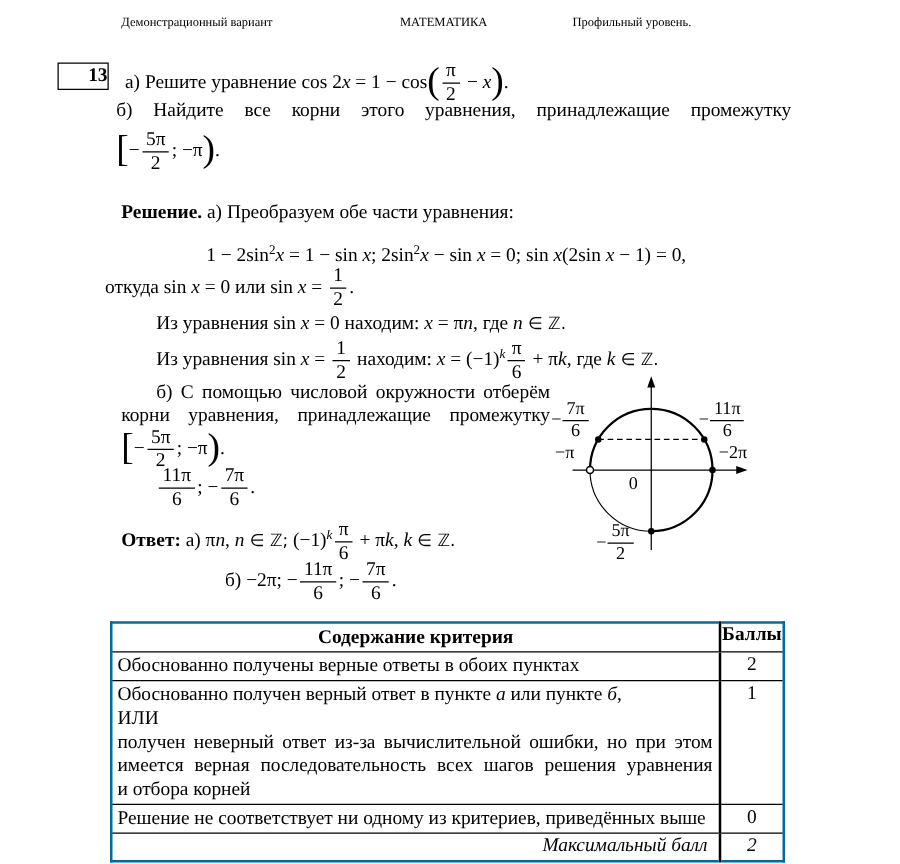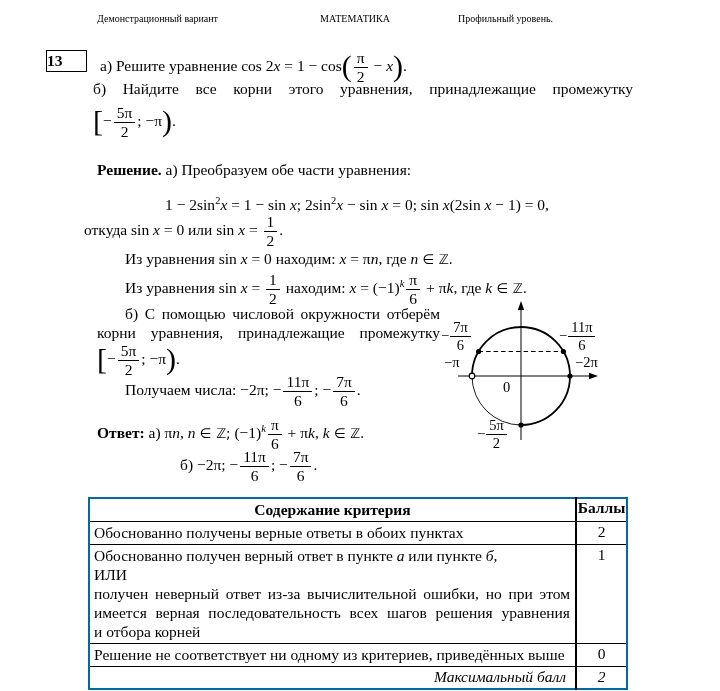--- a/index.html
+++ b/index.html
@@ -17,21 +17,21 @@
   
   .fr { display:inline-block; vertical-align:middle; text-align:center; line-height:1.05; margin:0 2px; }
   .fr .n { display:block; padding:0 3px 1px 3px; }
   .fr .d { display:block; border-top:1px solid #000; padding:1px 3px 0 3px; }
   
   .bd { display:inline-block; vertical-align:middle; font-size:30px; line-height:30px; font-weight:400; margin-top:-2px; }
   sup.sp { font-size:10.5px; vertical-align:super; }
   sup.spi { font-size:10.5px; vertical-align:super; font-style:italic; }
   .numbox {
     position:absolute; left:46px; top:50px; width:41px; height:22px;
-    border:1.5px solid #000; text-align:left; line-height:20px; font-weight:bold;
+    border:1.5px solid #000; text-align:right; line-height:20px; font-weight:bold;
   }
   .mline { white-space:nowrap; }
   .just { text-align:justify; text-align-last:justify; }
   
   table.crit { position:absolute; left:88px; top:497px; width:540px; border-collapse:collapse; border:2px solid #0369a1; font-size:15.5px; }
   table.crit th, table.crit td { border:1px solid #000; }
   table.crit th { font-weight:bold; height:23px; border-bottom:1.5px solid #000; }
   table.crit td.c { padding:1px 5px 2px 4px; }
   table.crit td.s, table.crit th.s { width:51px; text-align:center; vertical-align:top; border-left:2px solid #000; }
   table.crit td.s { padding-top:1px; }
@@ -65,21 +65,21 @@
   <div class="abs mline" style="left:84px; top:212px; height:36px; line-height:36px;"><span>откуда sin </span><span class="mi">x</span><span> = 0 или sin </span><span class="mi">x</span><span> = </span><span class="fr"><span class="n">1</span><span class="d">2</span></span><span>.</span></div>
 
   <div class="abs mline" style="left:125px; top:249px; height:20px; line-height:20px;"><span>Из уравнения sin </span><span class="mi">x</span><span> = 0 находим: </span><span class="mi">x</span><span> = π</span><span class="mi">n</span><span>, где </span><span class="mi">n</span><span class="ds"> ∈ ℤ.</span></div>
 
   <div class="abs mline" style="left:125px; top:265px; height:38px; line-height:38px;"><span>Из уравнения sin </span><span class="mi">x</span><span> = </span><span class="fr"><span class="n">1</span><span class="d">2</span></span><span> находим: </span><span class="mi">x</span><span> = (−1)</span><sup class="spi">k</sup><span class="fr"><span class="n">π</span><span class="d">6</span></span><span> + π</span><span class="mi">k</span><span>, где </span><span class="mi">k</span><span class="ds"> ∈ ℤ.</span></div>
 
   <div class="abs just" style="left:97px; top:305px; width:343px; text-indent:28px;">б) С помощью числовой окружности отберём</div>
   <div class="abs just" style="left:97px; top:324px; width:343px;">корни уравнения, принадлежащие промежутку</div>
   <div class="abs mline" style="left:97px; top:340px; height:38px; line-height:38px;"><span class="bd">[</span><span>−</span><span class="fr"><span class="n">5π</span><span class="d">2</span></span><span>; −π</span><span class="bd">)</span><span>.</span></div>
 
-  <div class="abs mline" style="left:125px; top:372px; height:36px; line-height:36px;"><span>Получаем числа: −2π; −</span><span class="fr"><span class="n">11π</span><span class="d">6</span></span><span>; −</span><span class="fr"><span class="n">7π</span><span class="d">6</span></span><span>.</span></div>
+  <div class="abs mline" style="left:125px; top:372px; height:36px; line-height:36px;"><span class="fr"><span class="n">11π</span><span class="d">6</span></span><span>; −</span><span class="fr"><span class="n">7π</span><span class="d">6</span></span><span>.</span></div>
 
   <div class="abs mline" style="left:97px; top:410px; height:38px; line-height:38px;"><span class="bold">Ответ:</span><span> а) π</span><span class="mi">n</span><span>, </span><span class="mi">n</span><span class="ds"> ∈ ℤ;</span><span> (−1)</span><sup class="spi">k</sup><span class="fr"><span class="n">π</span><span class="d">6</span></span><span> + π</span><span class="mi">k</span><span>, </span><span class="mi">k</span><span class="ds"> ∈ ℤ.</span></div>
 
   <div class="abs mline" style="left:180px; top:447px; height:36px; line-height:36px;"><span>б) −2π; −</span><span class="fr"><span class="n">11π</span><span class="d">6</span></span><span>; −</span><span class="fr"><span class="n">7π</span><span class="d">6</span></span><span>.</span></div>
 
   <div class="abs" style="left:440px; top:300px; width:195px; height:160px;">
     <svg width="195" height="160" viewBox="0 0 195 160">
 
       <line x1="81" y1="8" x2="81" y2="140" stroke="#000" stroke-width="1"></line>
       <polygon points="81,1 77.8,10 84.2,10" fill="#000"></polygon>

